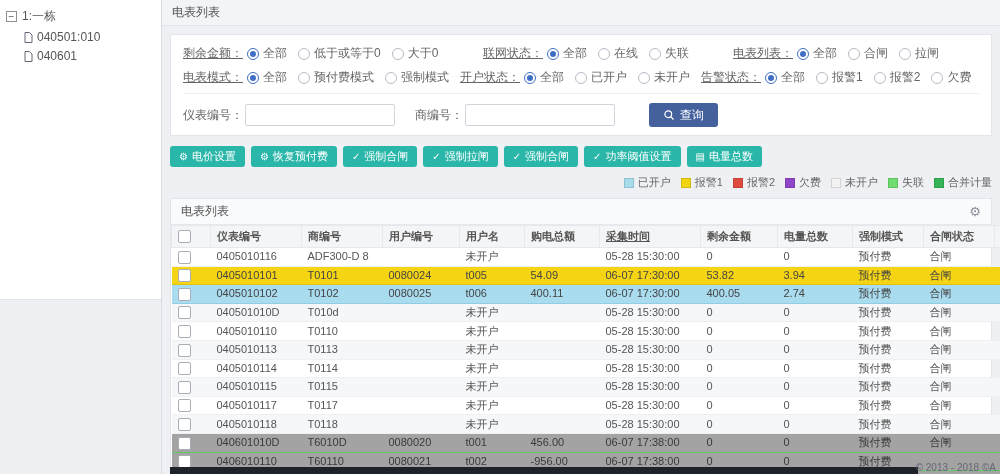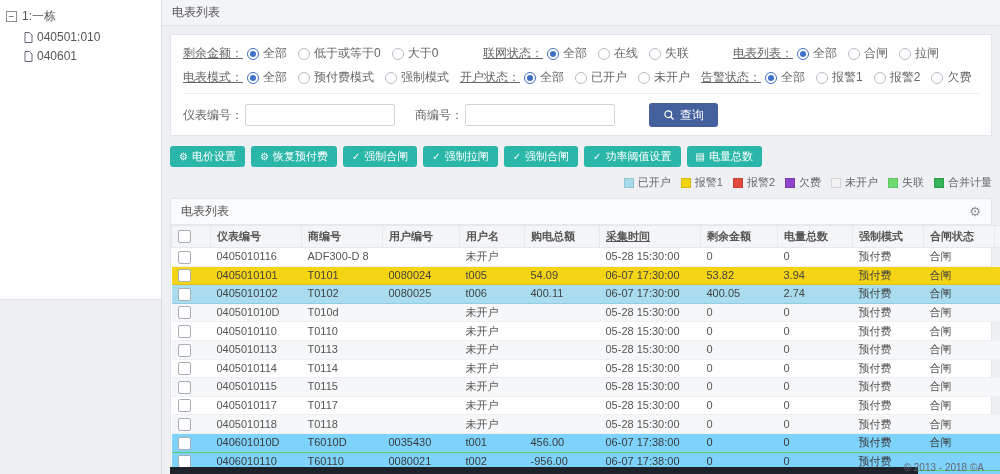--- a/index.html
+++ b/index.html
@@ -52,26 +52,26 @@
   .table-panel-header{height:25px;line-height:25px;padding:0 10px;border-bottom:1px solid #e6e8ee;background:#fafbfd;font-size:12px;color:#555;display:flex;justify-content:space-between;align-items:center;}
   .gear{color:#8a8f98;font-size:13px;cursor:pointer;line-height:1;}
 
   table{width:100%;border-collapse:collapse;table-layout:fixed;font-size:11px;color:#555;}
   th{background:#f4f5f7;font-weight:bold;text-align:left;padding:3px 6px;border:1px solid #e6e8ee;white-space:nowrap;overflow:hidden;}
   td{padding:2px 6px;border-bottom:1px solid #eef0f3;line-height:13px;white-space:nowrap;overflow:hidden;}
   tbody tr{cursor:pointer;}
   tbody tr.row-default:nth-child(even) td{background:#f6f7f9;}
   .row-alarm1 td{background:#f5d513;border-bottom-color:#e0c30e;color:#444;}
   .row-opened td{background:#a9dcee;border-bottom-color:#93cde3;color:#444;}
-  .row-lost td{background:#7dd3fc;border-bottom-color:#5fca5f;color:#3a3a3a;}
+  .row-lost td{background:#a3a3a3;border-bottom-color:#5fca5f;color:#3a3a3a;}
   .checkbox{display:inline-block;width:11px;height:11px;border:1px solid #a9adb5;background:#fff;border-radius:2px;vertical-align:middle;cursor:pointer;}
 
   
   .hscrollbar{position:absolute;left:170px;bottom:0;width:748px;height:7px;background:#1e222b;cursor:pointer;}
-  .copyright{position:absolute;right:16px;bottom:1px;font-size:10px;color:#667;white-space:nowrap;}
+  .copyright{position:absolute;right:4px;bottom:1px;font-size:10px;color:#667;white-space:nowrap;}
 </style>
 </head>
 <body>
 
 <div id="app">
 
   <div class="sidebar">
     <div class="tree-panel">
       <div class="tree-root">
         <span class="tree-toggle">−</span>
@@ -441,21 +441,21 @@
                 <td>0</td>
                 <td>0</td>
                 <td>预付费</td>
                 <td>合闸</td>
                 <td>在线</td>
               </tr>
               <tr class="row-lost">
                 <td class="td-check"><span class="checkbox"></span></td>
                 <td>040601010D</td>
                 <td>T6010D</td>
-                <td>0035430</td>
+                <td>0080020</td>
                 <td>t001</td>
                 <td>456.00</td>
                 <td>06-07 17:38:00</td>
                 <td>0</td>
                 <td>0</td>
                 <td>预付费</td>
                 <td>合闸</td>
                 <td>失连</td>
               </tr>
               <tr class="row-lost">

